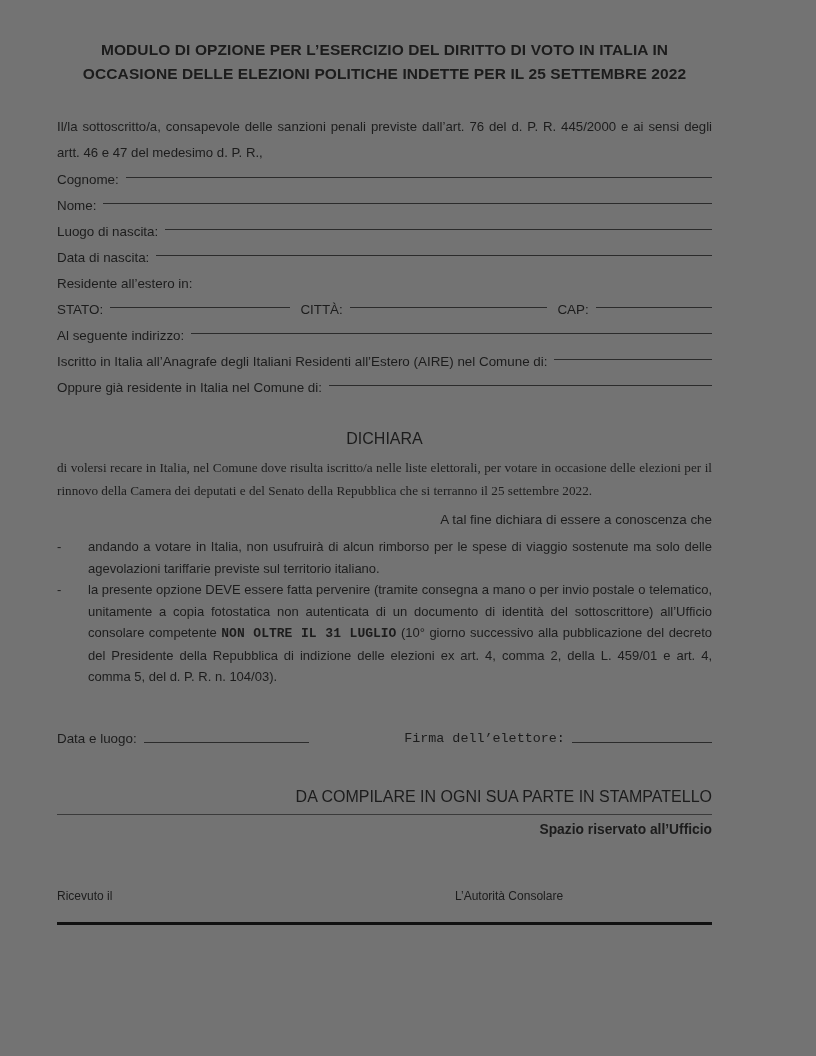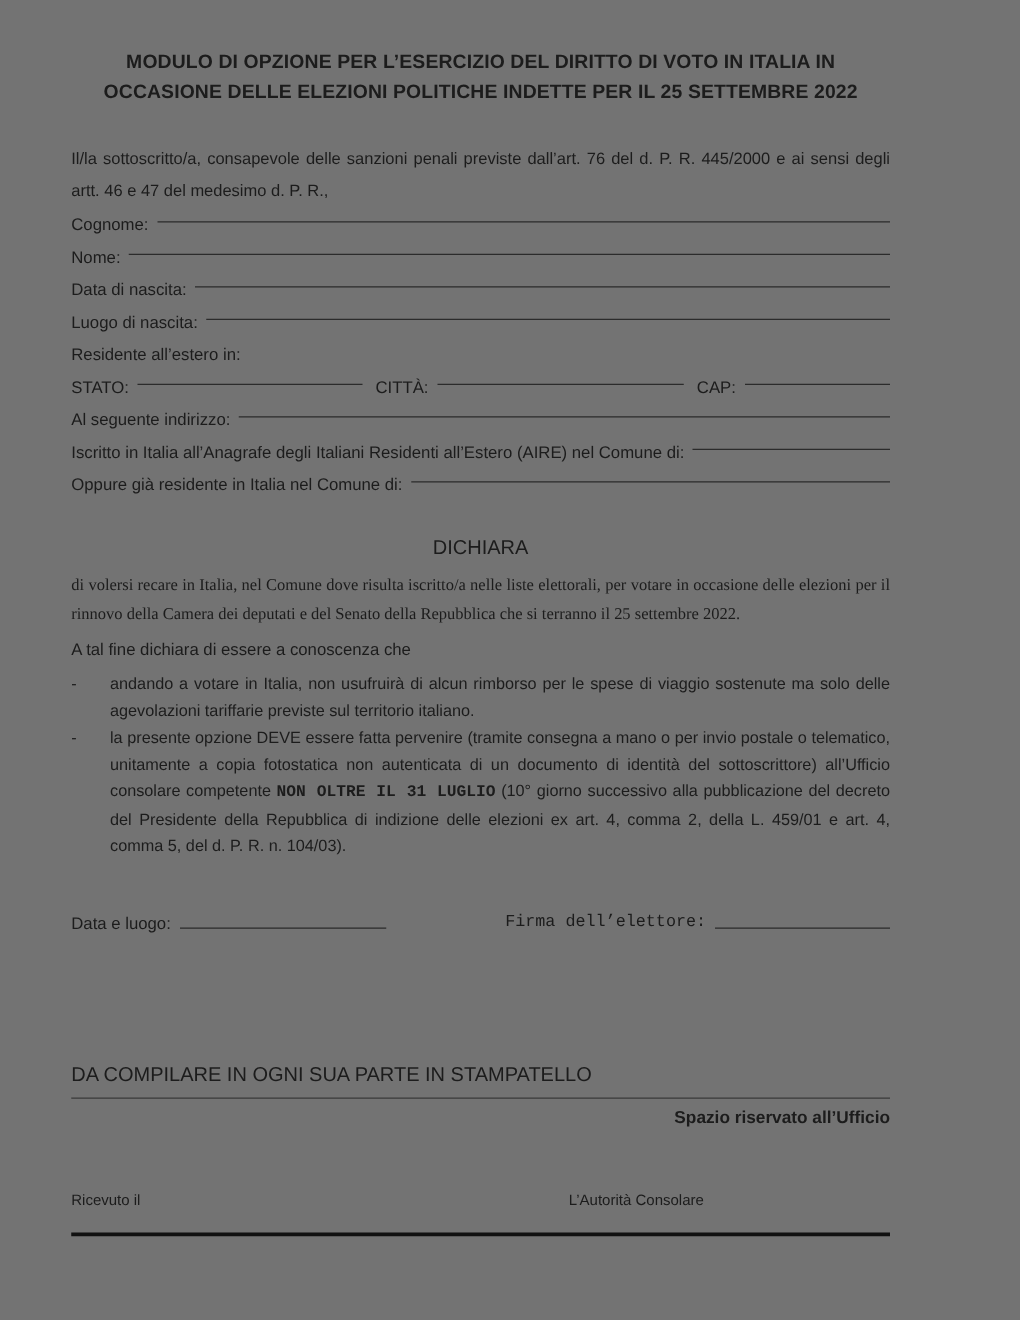--- a/index.html
+++ b/index.html
@@ -36,34 +36,34 @@
   .w-citta { flex: 1.70; }
   .w-cap   { flex: 1.0; }
   .dichiara {
     margin: 28px 0 0 0;
     font-size: 16px;
     font-weight: normal;
     line-height: 22px;
     text-align: center;
   }
   .decl-body { margin: 6px 0 0 0; font-size: 13.2px; line-height: 23px; text-align: justify; font-family: Liberation Serif, serif; }
-  .atal { margin: 7px 0 0 0; font-size: 13.4px; line-height: 22px; }
+  .atal { margin: 7px 0 0 0; font-size: 13.4px; line-height: 22px; text-align: right; }
   .bullets { margin-top: 5px; }
   .bullet { display: flex; font-size: 13px; line-height: 21.5px; }
   .bullet-marker { width: 31px; flex: none; }
   .bullet-text { flex: 1; text-align: justify; }
   .bold-inline { font-weight: bold; font-family: Liberation Mono, monospace; }
   .sig-row { display: flex; margin-top: 32px; height: 26px; font-size: 13.4px; }
   .sig-left { width: 53%; display: flex; align-items: flex-end; }
   .sig-right { flex: 1; display: flex; align-items: flex-end; font-family: Liberation Mono, monospace; }
   .footer-instruction {
-    margin-top: 104px;
+    margin-top: 40px;
     font-size: 16px;
     line-height: 22px;
-    text-align: left;
+    text-align: right;
   }
   .thin-rule { border: 0; border-top: 1px solid #3a3a3a; margin: 6px 0 0 0; }
   .office-heading {
     margin-top: 5px;
     font-size: 13.8px;
     font-weight: bold;
     text-align: right;
     line-height: 20px;
   }
   .received-row { position: relative; margin-top: 46px; font-size: 12px; line-height: 20px; height: 20px; }
@@ -85,25 +85,25 @@
   <div>
     <div class="frow">
       <span class="flabel">Cognome:</span>
       <span class="fline"></span>
     </div>
     <div class="frow">
       <span class="flabel">Nome:</span>
       <span class="fline"></span>
     </div>
     <div class="frow">
-      <span class="flabel">Data di nascita:</span>
+      <span class="flabel">Luogo di nascita:</span>
       <span class="fline"></span>
     </div>
     <div class="frow">
-      <span class="flabel">Luogo di nascita:</span>
+      <span class="flabel">Data di nascita:</span>
       <span class="fline"></span>
     </div>
     <div class="frow">
       <span class="flabel">Residente all’estero in:</span>
     </div>
     <div class="frow">
       <span class="flabel">STATO:</span>
       <span class="fline w-stato"></span>
       <span class="flabel ml">CITTÀ:</span>
       <span class="fline w-citta"></span>

